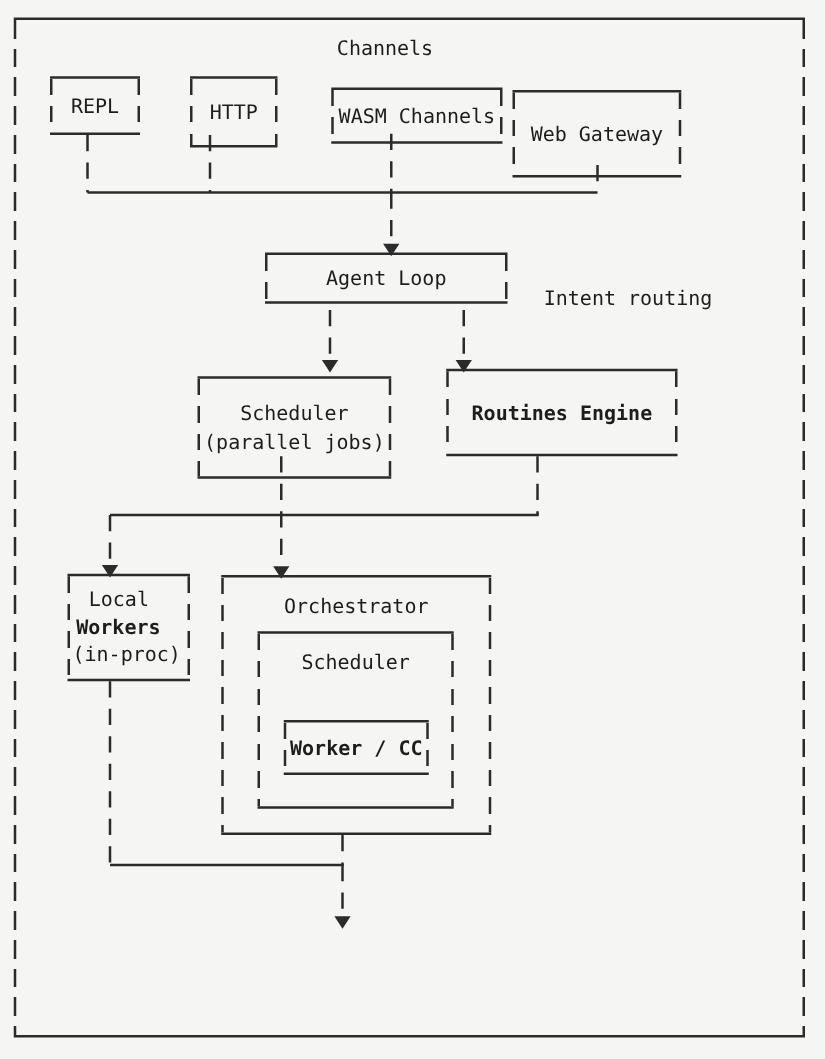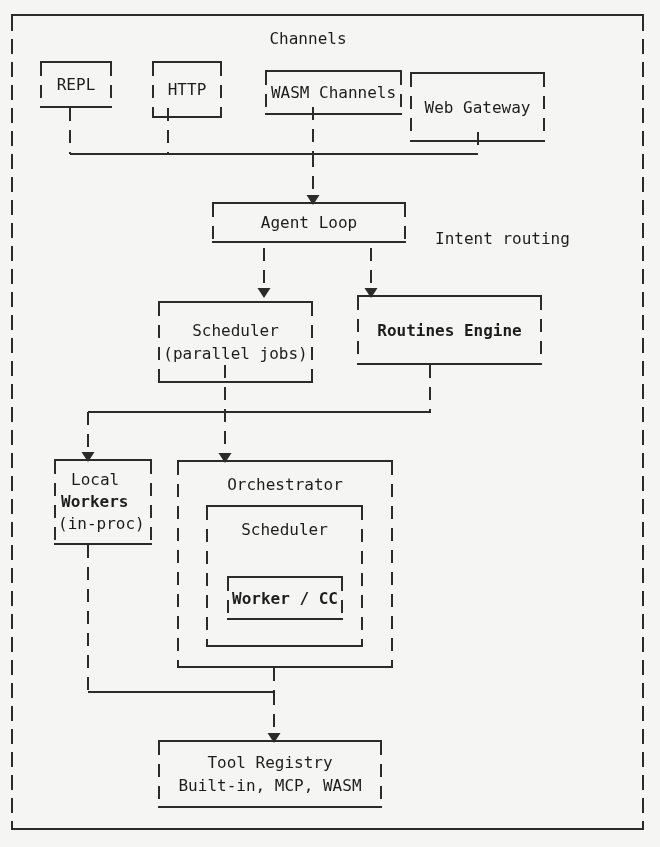--- a/index.html
+++ b/index.html
@@ -141,18 +141,14 @@
   <div class="node titled" id="orchestrator">
     <span>Orchestrator</span>
   </div>
   <div class="node titled" id="docker-sandbox">
     <span>Scheduler</span>
   </div>
   <div class="node" id="worker-cc">
     <span>Worker / CC</span>
   </div>
 
-  <div class="node" id="tool-registry">
-    <span>Tool Registry</span>
-    <span>Built-in, MCP, WASM</span>
-  </div>
 
 </div>
 
 </body></html>

